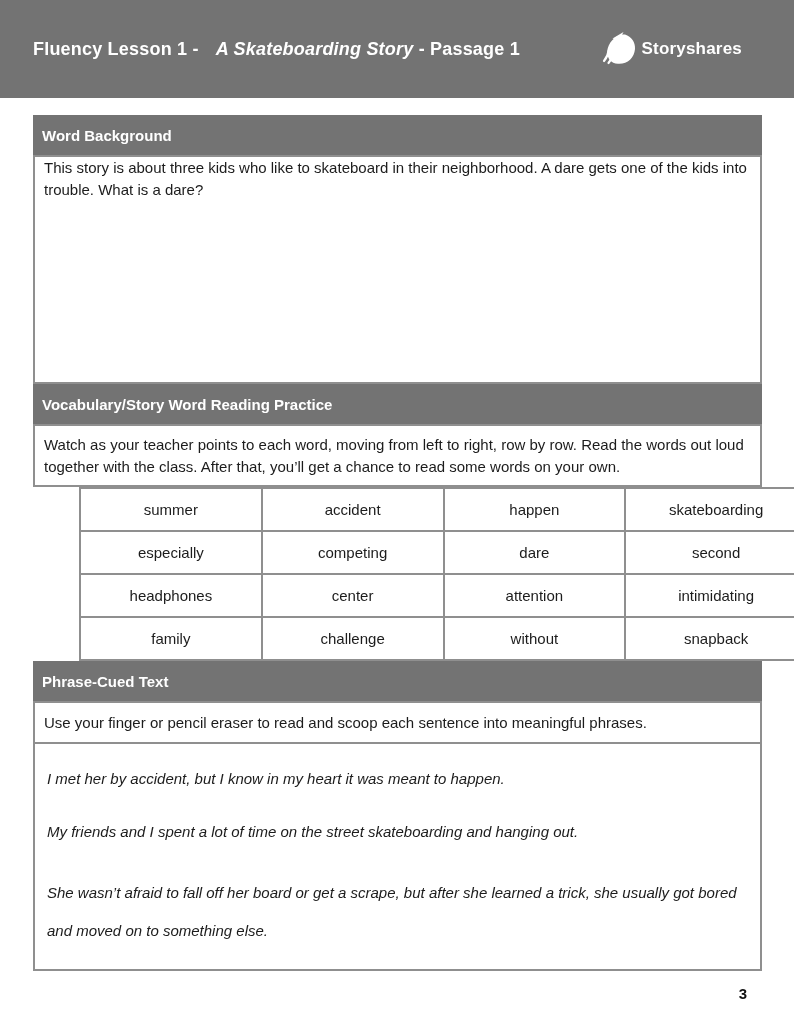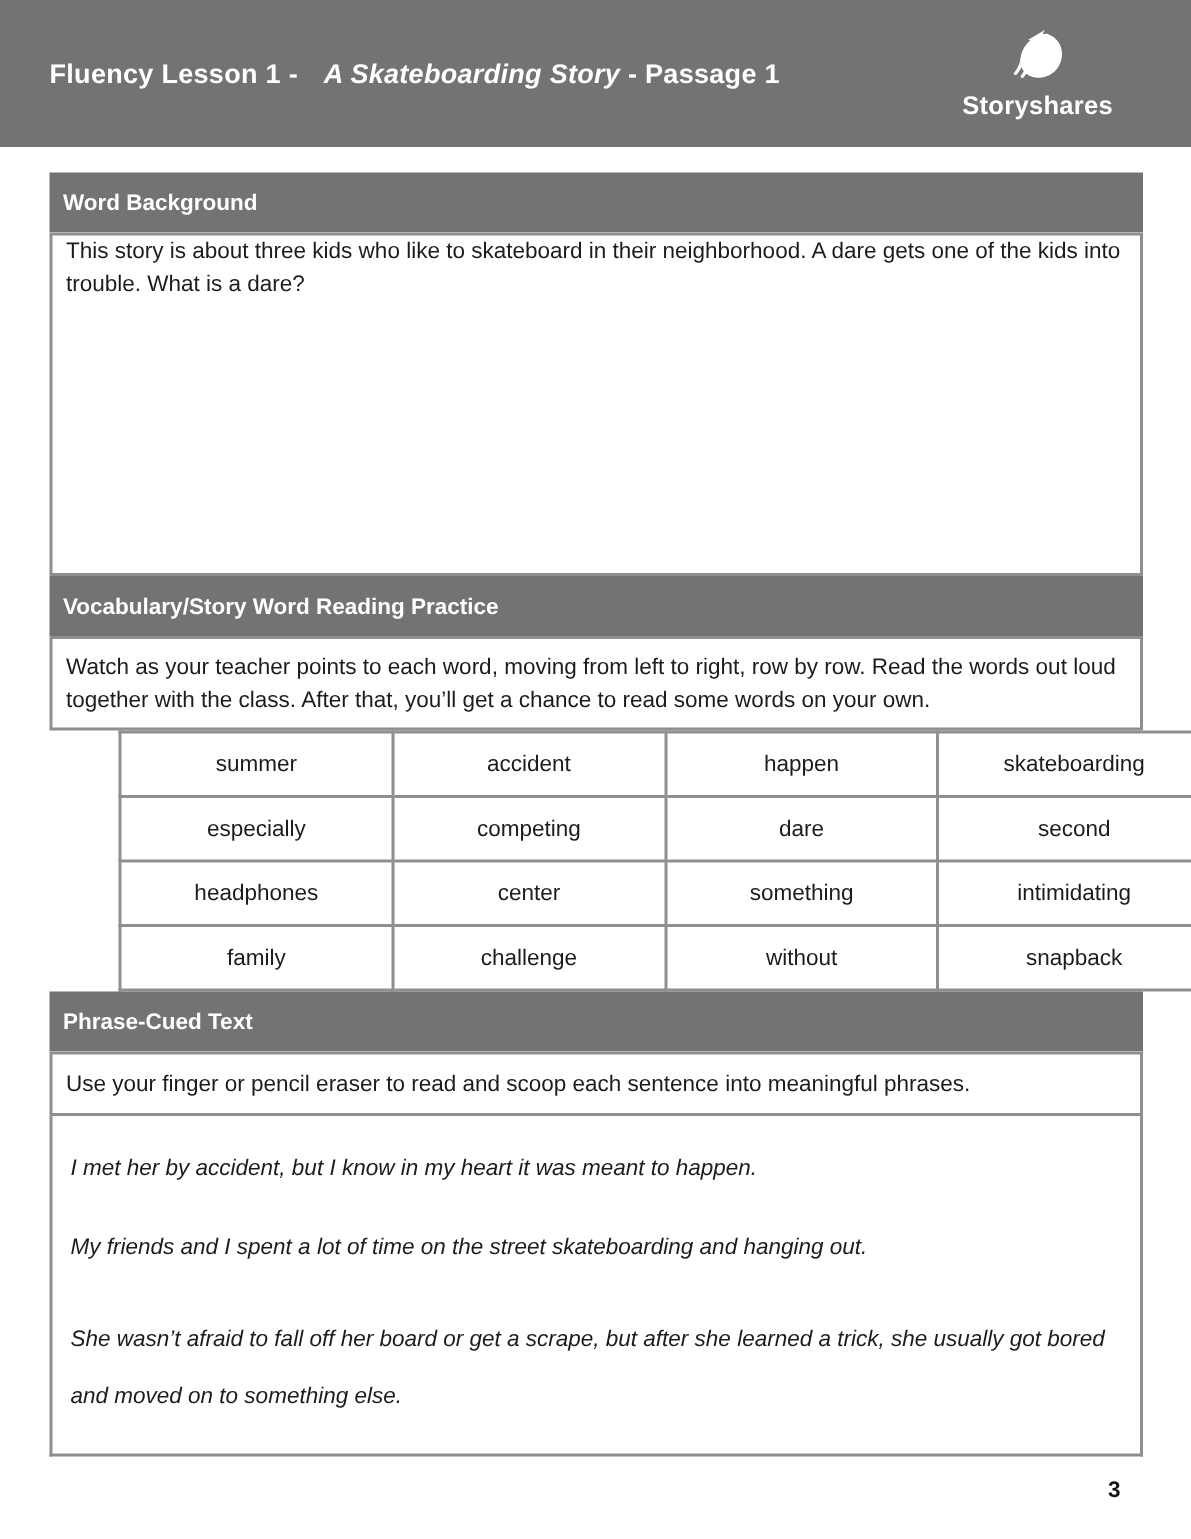--- a/index.html
+++ b/index.html
@@ -20,21 +20,21 @@
     padding: 0 52px 0 33px;
   }
   .doc-title {
     color: #ffffff;
     font-size: 18px;
     font-weight: bold;
     letter-spacing: .2px;
     white-space: nowrap;
   }
   .doc-title .title-italic { font-style: italic; margin-left: 12px; }
-  .brand { display: flex; align-items: center; gap: 5px; flex-direction: column; }
+  .brand { display: flex; align-items: center; gap: 5px; }
   .brand-name { color: #ffffff; font-size: 17px; font-weight: bold; letter-spacing: .2px; }
   .logo-svg { display: block; }
 
   .content { margin: 17px 32px 0 33px; }
 
   .sec-header {
     background: #737373;
     color: #ffffff;
     font-weight: bold;
     font-size: 15px;
@@ -138,21 +138,21 @@
       </tr>
       <tr>
         <td>especially</td>
         <td>competing</td>
         <td>dare</td>
         <td>second</td>
       </tr>
       <tr>
         <td>headphones</td>
         <td>center</td>
-        <td>something</td>
+        <td>attention</td>
         <td>intimidating</td>
       </tr>
       <tr>
         <td>family</td>
         <td>challenge</td>
         <td>without</td>
         <td>snapback</td>
       </tr>
     </tbody>
   </table>

